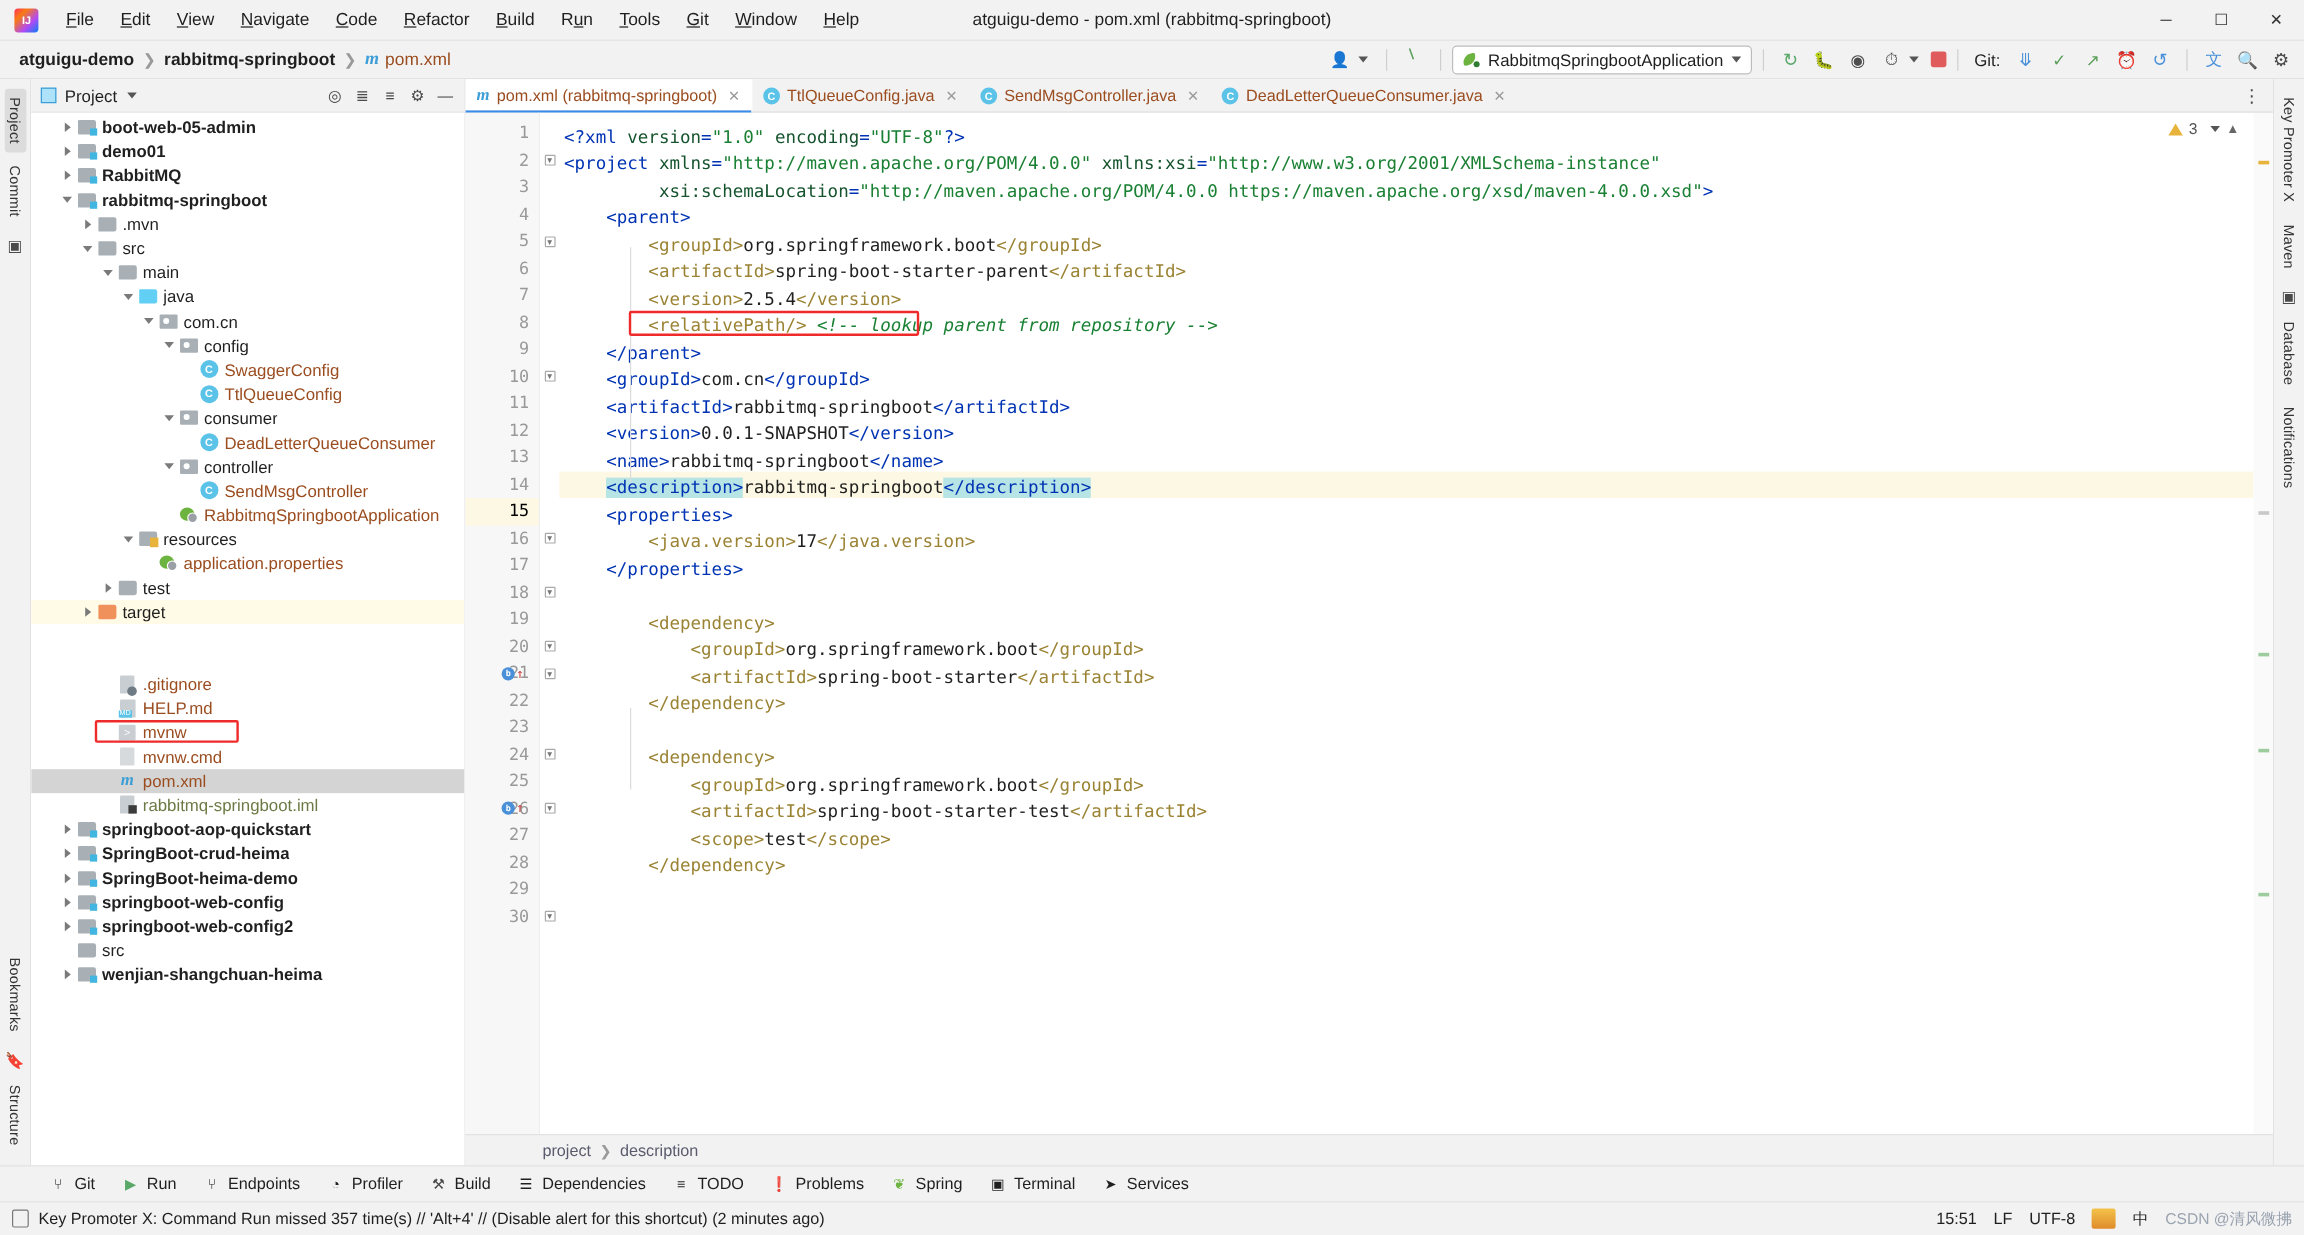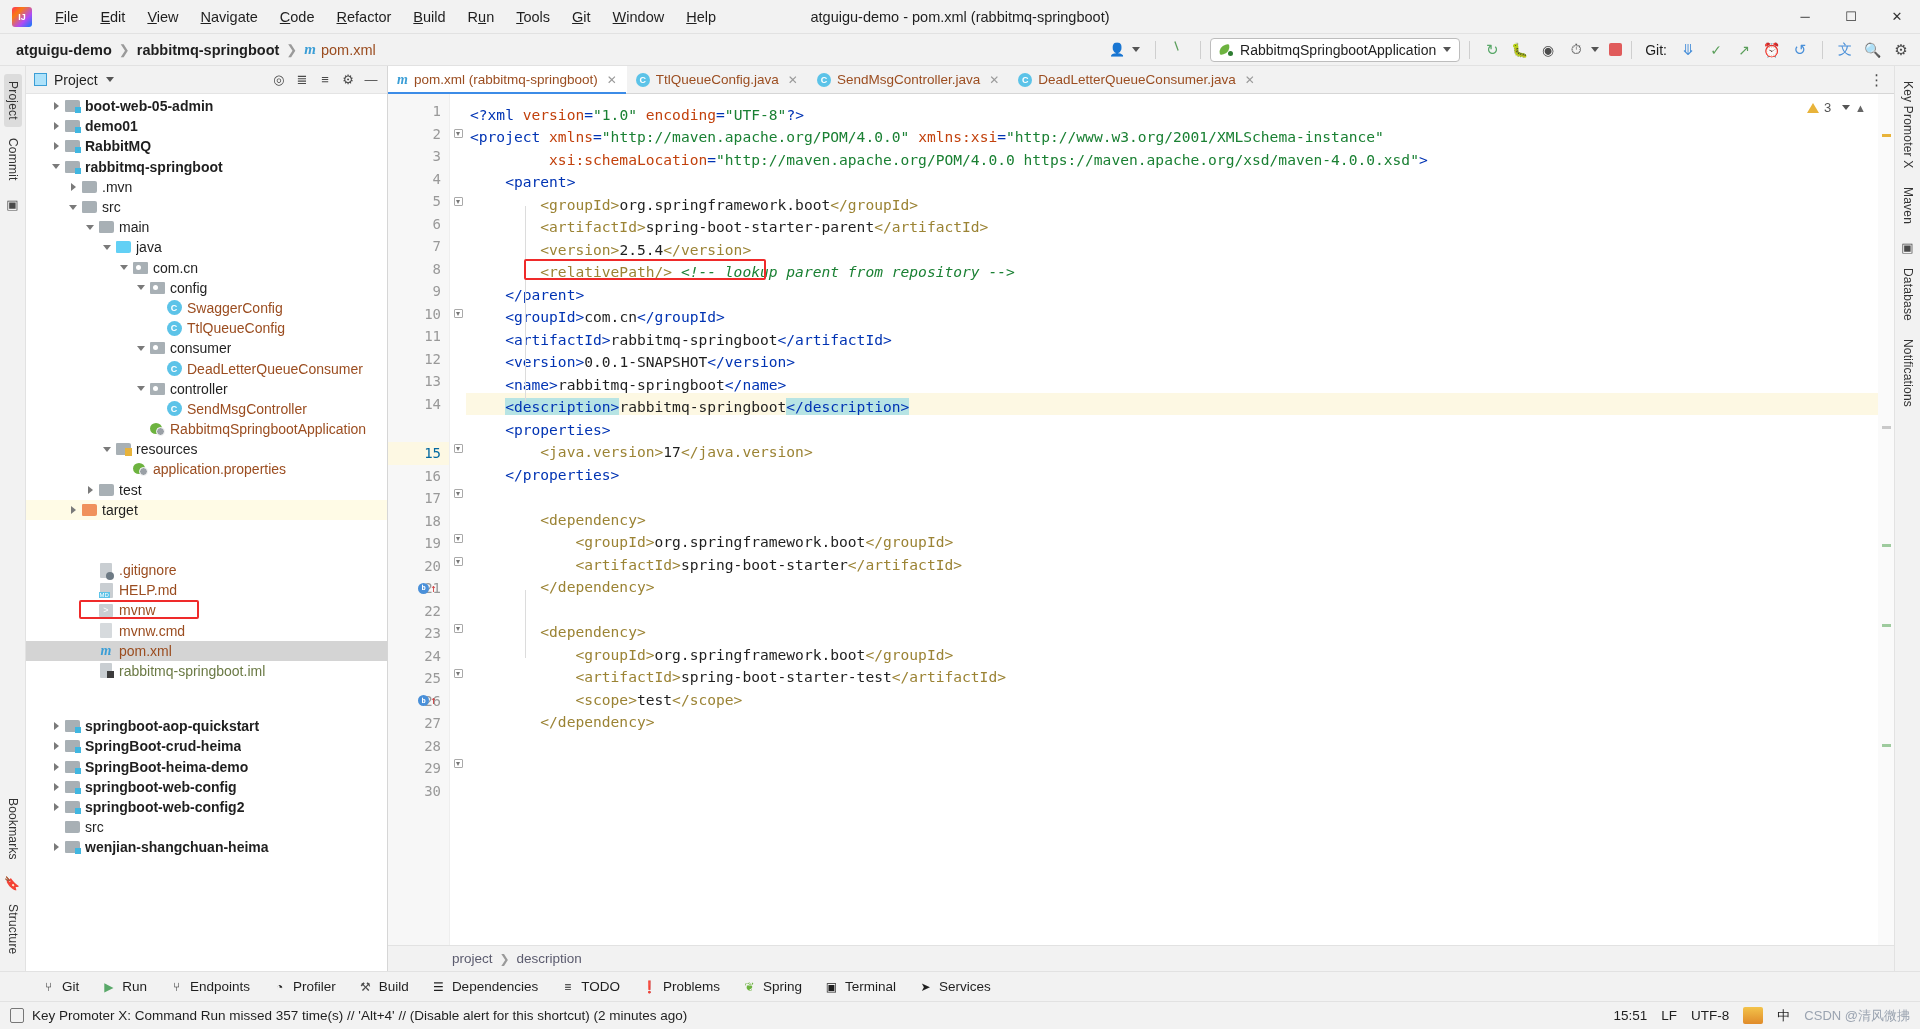--- a/index.html
+++ b/index.html
@@ -186,42 +186,42 @@
   .editor-wrap { flex: 1 1 auto; display: flex; min-height: 0; position: relative; background: #fff; }
   .gutter {
     width: 62px; flex: 0 0 62px; background: #f7f7f7; border-right: 1px solid #eee;
     position: relative; padding-top: 6px;
   }
   .gline {
     height: 22.5px; display: flex; align-items: center; justify-content: flex-end;
     padding-right: 8px; font-size: 14px; color: #999;
     font-family: "DejaVu Sans Mono", monospace; position: relative;
   }
-  .gline.cur { background: #fdf8e3; color:#0369a1;margin-top:27px; }
+  .gline.cur { background: #fdf8e3; color:#000000; }
   .gmark { position:absolute; left:30px; display:flex; align-items:center; gap:1px; }
   .bean-dot { width:11px;height:11px;border-radius:50%;background:#4a90d9;color:#fff;font-size:7px;
               display:flex;align-items:center;justify-content:center;font-weight:bold; }
   .up-arrow { color:#d04040;font-size:11px;line-height:1; }
 
   .fold-col { width: 16px; flex: 0 0 16px; background: #fff; position: relative; padding-top: 6px; }
   .fold-col .fline { height: 22.5px; display:flex;align-items:center;justify-content:center; }
   .fmark { width:9px;height:9px;border:1px solid #a9a9a9;border-radius:1px;color:#777;font-size:8px;
            display:flex;align-items:center;justify-content:center;background:#fff; }
 
   .code {
     flex: 1 1 auto; position: relative; overflow: hidden; padding-top: 6px;
     font-family: "DejaVu Sans Mono", monospace; font-size: 14.6px; background:#fff;
   }
   .cline { height: 22.5px; display: flex; align-items: flex-end; white-space: pre; padding-left: 4px; }
   .cline.cur { background: #fdf8e3; }
   .indentguide { position:absolute; width:1px; background:#dcdcdc; }
 
   .t-tag   { color: #0033b3; }
   .t-tag2  { color: #9b8334; }
-  .t-attr  { color: #c2410c; }
+  .t-attr  { color: #14532d; }
   .t-str   { color: #1a8033; }
   .t-txt   { color: #1f1f1f; }
   .t-cmt   { color: #1a8033; font-style: italic; }
   .hl-cyan { background: #b7e4e4; }
 
   .scroll-right {
     width: 16px; flex: 0 0 16px; background: #fafafa; position: relative;
   }
   .err-stripe { position:absolute; right:3px; width:9px; height:3px; }
 
@@ -567,21 +567,21 @@
             <span class="tlabel c-file">pom.xml</span>
           </div>
           <div class="redbox" style="left: 53px; top: 506px; width: 120px; height: 19px;"></div>
           <div class="trow" style="padding-left: 57px;">
             <span class="tw"></span>
             <span class="ti">
               <span class="ico-iml"></span>
             </span>
             <span class="tlabel c-iml">rabbitmq-springboot.iml</span>
           </div>
-          <div class="trow" style="padding-left: 23px; margin-top: 35px;">
+          <div class="trow" style="padding-left: 23px;">
             <span class="tw">
               <span class="chev r"></span>
             </span>
             <span class="ti">
               <span class="ico-mod"></span>
             </span>
             <span class="tlabel b c-dark">springboot-aop-quickstart</span>
           </div>
           <div class="trow" style="padding-left: 23px;">
             <span class="tw">

